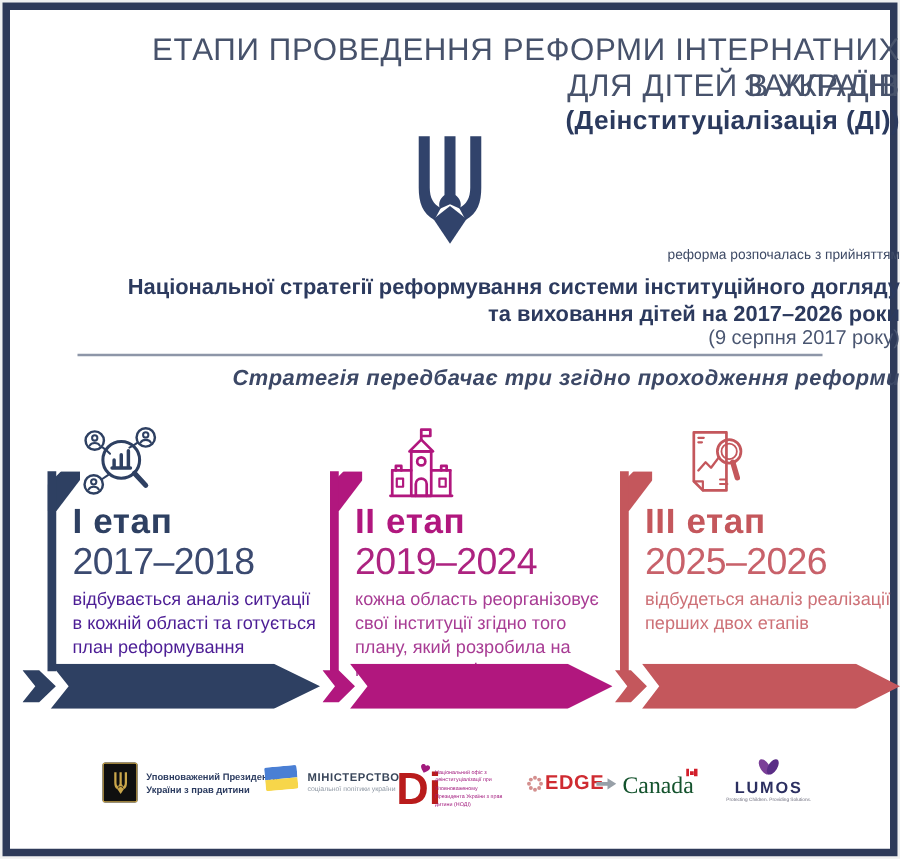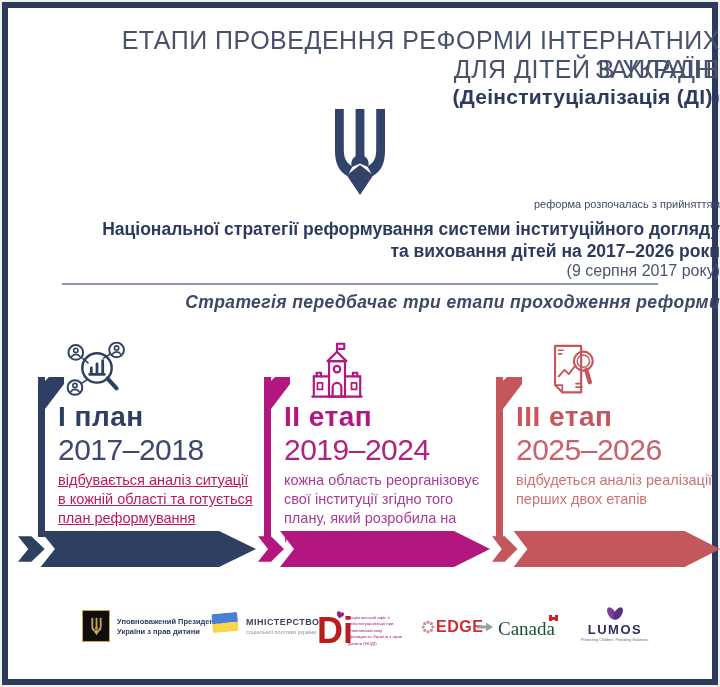--- a/index.html
+++ b/index.html
@@ -30,21 +30,21 @@
   .col1{left:38px;} .col2{left:264px;} .col3{left:496px;}
   .flag{position:absolute;left:0;top:42px;width:26px;height:32px;
         clip-path:polygon(0 100%,0 34%,42% 0,100% 0,100% 22%,27% 100%);}
   .pole{position:absolute;left:0;top:42px;width:7px;height:160px;}
   .s1bg{background:#2e4062;} .s2bg{background:#b1177e;} .s3bg{background:#c4575c;}
   .icon{position:absolute;top:6px;}
   .icon1{left:26px;} .icon2{left:44px;} .icon3{left:46px;}
   .stage-label{position:absolute;left:20px;top:66px;font-size:28px;font-weight:bold;letter-spacing:.5px;}
   .stage-years{position:absolute;left:20px;top:98px;font-size:30px;letter-spacing:-.5px;}
   .stage-desc{position:absolute;left:20px;top:136px;font-size:14.5px;line-height:1.32;width:198px;}
-  .c1a{color:#2e4062;} .c1b{color:#3b4a70;} .c1c{color:#be185d;text-decoration:underline;}
+  .c1a{color:#2e4062;} .c1b{color:#3b4a70;} .c1c{color:#4c1d95;}
   .c2a{color:#b1177e;} .c2b{color:#ad2380;} .c2c{color:#a83c94;}
   .c3a{color:#c4575c;} .c3b{color:#c8616a;} .c3c{color:#cd7177;}
 
   .arrow{position:absolute;top:531px;height:36px;}
   .a1{left:18px;width:238px;} .a2{left:258px;width:232px;} .a3{left:492px;width:228px;}
   .arrow svg{width:100%;height:100%;display:block;}
   .emb-square{left:82px;top:610px;width:28px;height:32px;background:#0f0f0f;border-radius:2px;
               box-shadow:inset 0 0 0 1px #caa64b;display:flex;align-items:center;justify-content:center;}
   .comm-text{left:117px;top:617px;font-size:7.5px;font-weight:bold;line-height:1.35;color:#2c3c60;}
   .ua-flag{left:212px;top:613px;width:26px;height:19px;transform:rotate(-5deg);border-radius:2px;overflow:hidden;}
@@ -88,41 +88,41 @@
 
   <svg class="abs tryzub-main" viewBox="0 0 100 125">
     <use href="#tryzub"></use>
   </svg>
 
   <div class="abs center i1">реформа розпочалась з прийняттям</div>
   <div class="abs center i2">Національної стратегії реформування системи інституційного догляду</div>
   <div class="abs center i3">та виховання дітей на 2017–2026 роки</div>
   <div class="abs center i4">(9 серпня 2017 року)</div>
   <div class="abs divider"></div>
-  <div class="abs center tagline">Стратегія передбачає три етапи проходження реформи</div>
+  <div class="abs center tagline">Стратегія передбачає три згідно проходження реформи</div>
 
   <div class="col col1">
     <div class="flag s1bg"></div>
     <div class="pole s1bg"></div>
     <svg class="icon icon1" width="66" height="62" viewBox="0 0 80 76" fill="none" stroke="#2e4062" stroke-width="3" stroke-linecap="round">
       <circle cx="14" cy="14" r="9" stroke-width="2.4"></circle>
       <circle cx="14" cy="11.5" r="2.6" stroke-width="2"></circle>
       <path d="M9,19 a5.5,4.5 0 0 1 10,0" stroke-width="2"></path>
       <circle cx="64" cy="11" r="9" stroke-width="2.4"></circle>
       <circle cx="64" cy="8.5" r="2.6" stroke-width="2"></circle>
       <path d="M59,16 a5.5,4.5 0 0 1 10,0" stroke-width="2"></path>
       <circle cx="13" cy="57" r="9" stroke-width="2.4"></circle>
       <circle cx="13" cy="54.5" r="2.6" stroke-width="2"></circle>
       <path d="M8,62 a5.5,4.5 0 0 1 10,0" stroke-width="2"></path>
       <path d="M22,21 q4,3 7,6 M56,16 q-4,3 -8,5 M21,52 q3,-2 6,-4" stroke-width="2"></path>
       <circle cx="40" cy="33" r="18"></circle>
       <path d="M33,40 v-7 M40,40 v-12 M47,40 v-16 M31,41 h18" stroke-width="3.4"></path>
       <path d="M53,46 L64,58" stroke-width="5"></path>
     </svg>
-    <div class="stage-label c1a">I план</div>
+    <div class="stage-label c1a">I етап</div>
     <div class="stage-years c1b">2017–2018</div>
     <div class="stage-desc c1c">відбувається аналіз ситуації в кожній області та готується план реформування</div>
   </div>
 
   <div class="col col2">
     <div class="flag s2bg"></div>
     <div class="pole s2bg"></div>
     <svg class="icon icon2" width="58" height="62" viewBox="0 0 80 84" fill="none" stroke="#b1177e" stroke-width="3" stroke-linecap="round" stroke-linejoin="round">
       <path d="M40,14 V3 h10 v7 h-10"></path>
       <path d="M27,27 L40,14 L53,27 Z"></path>

